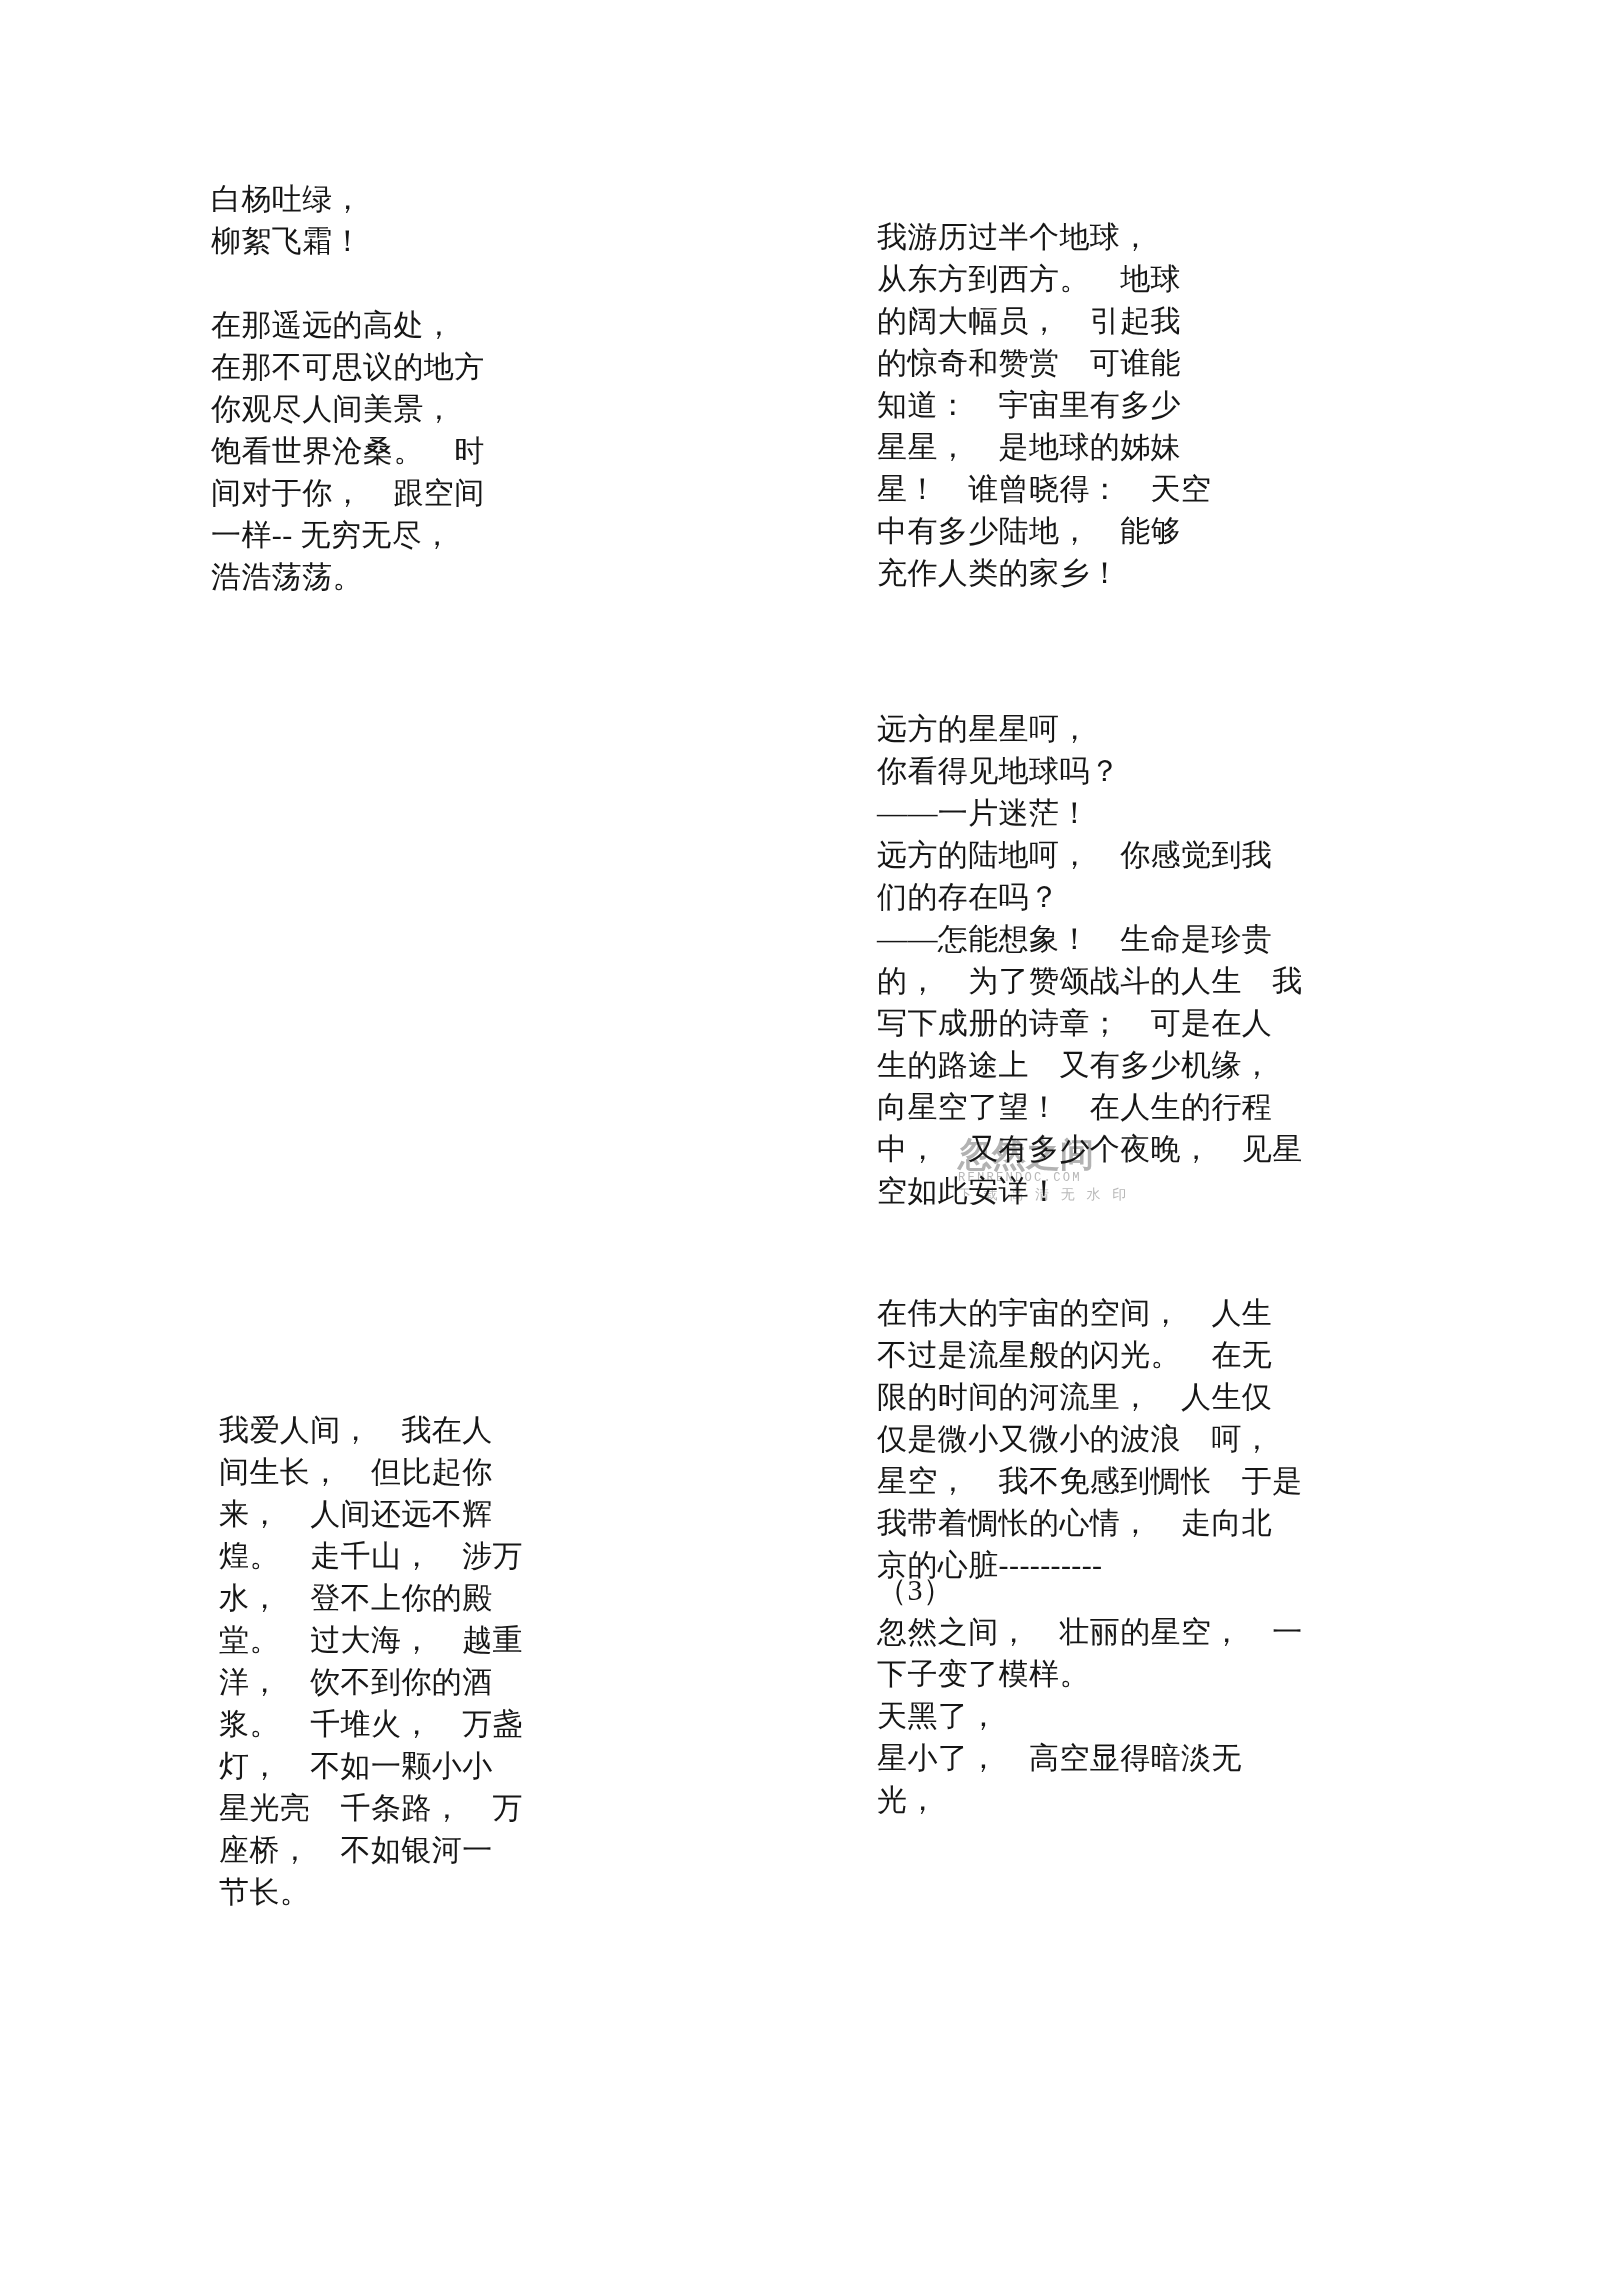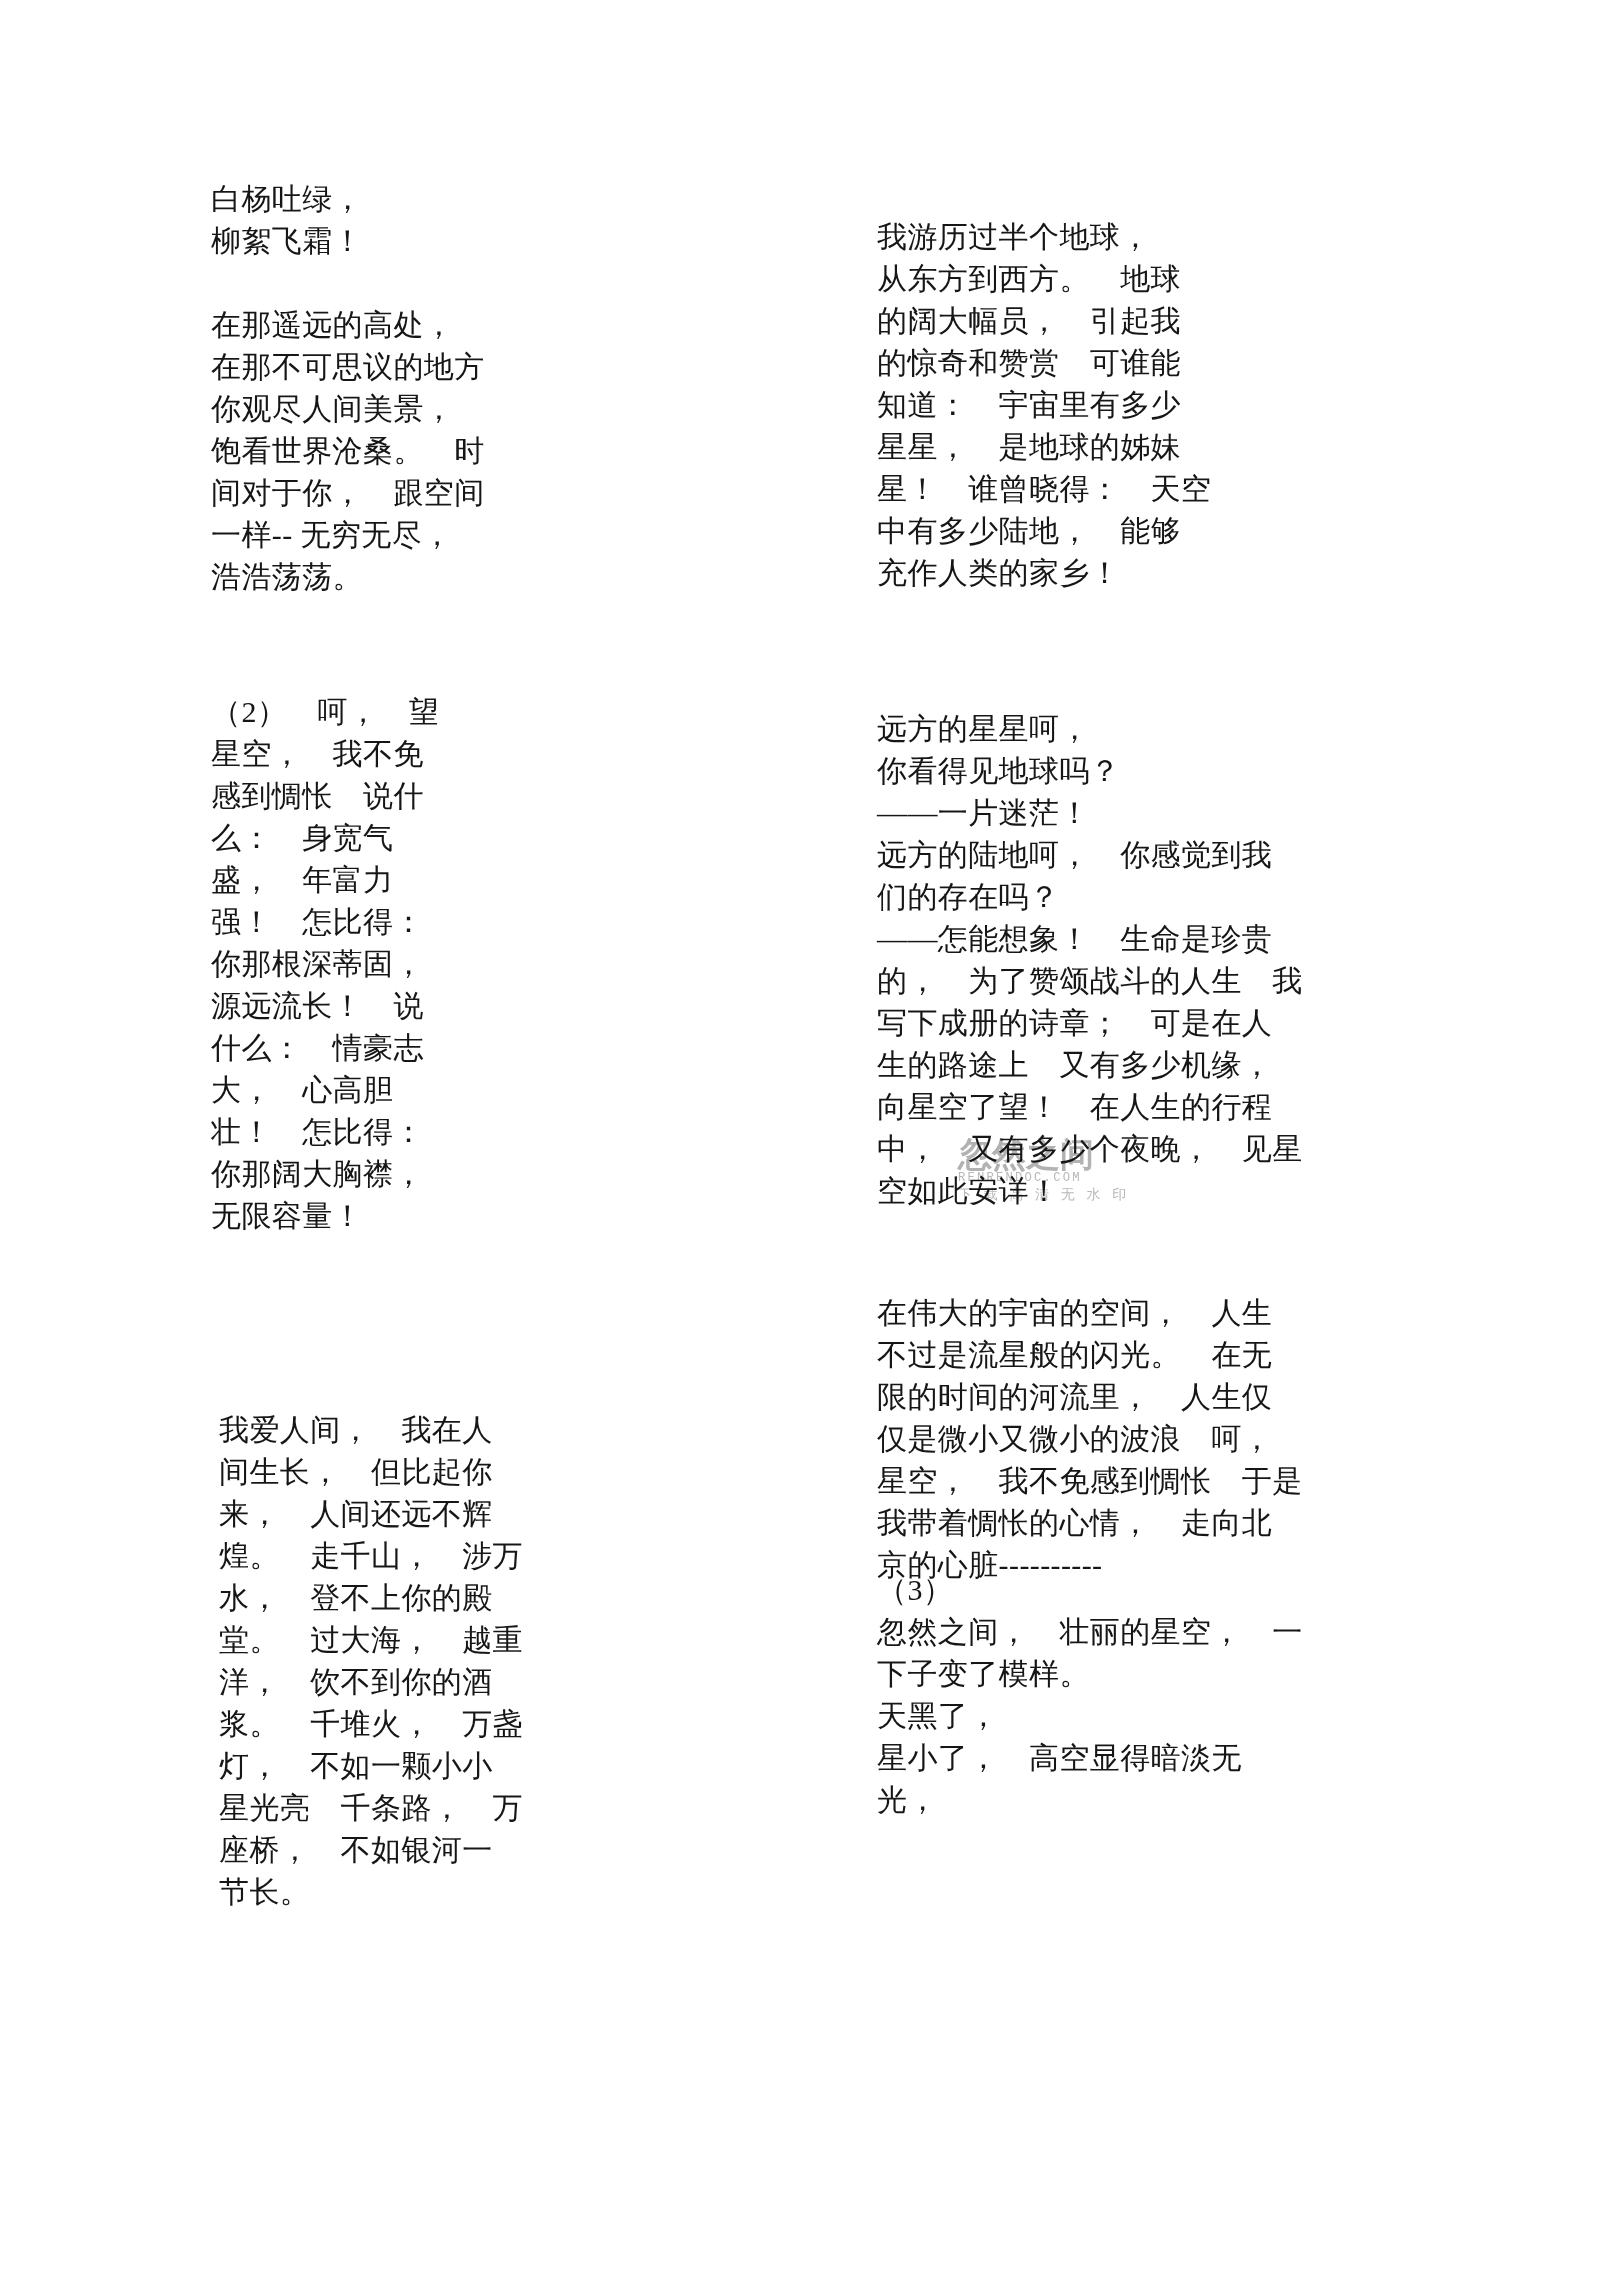--- a/index.html
+++ b/index.html
@@ -68,33 +68,20 @@
 柳絮飞霜！</div>
 
   <div class="stanza" style="left:211px; top:280px;">在那遥远的高处，
 在那不可思议的地方
 你观尽人间美景，
 饱看世界沧桑。　时
 间对于你，　跟空间
 一样-- 无穷无尽，
 浩浩荡荡。</div>
 
-  <div class="stanza" style="left:211px; top:667px;">（2）　呵，　望
-星空，　我不免
-感到惆怅　说什
-么：　身宽气
-盛，　年富力
-强！　怎比得：
-你那根深蒂固，
-源远流长！　说
-什么：　情豪志
-大，　心高胆
-壮！　怎比得：
-你那阔大胸襟，
-无限容量！</div>
 
   <div class="stanza" style="left:219px; top:1385px;">我爱人间，　我在人
 间生长，　但比起你
 来，　人间还远不辉
 煌。　走千山，　涉万
 水，　登不上你的殿
 堂。　过大海，　越重
 洋，　饮不到你的酒
 浆。　千堆火，　万盏
 灯，　不如一颗小小

